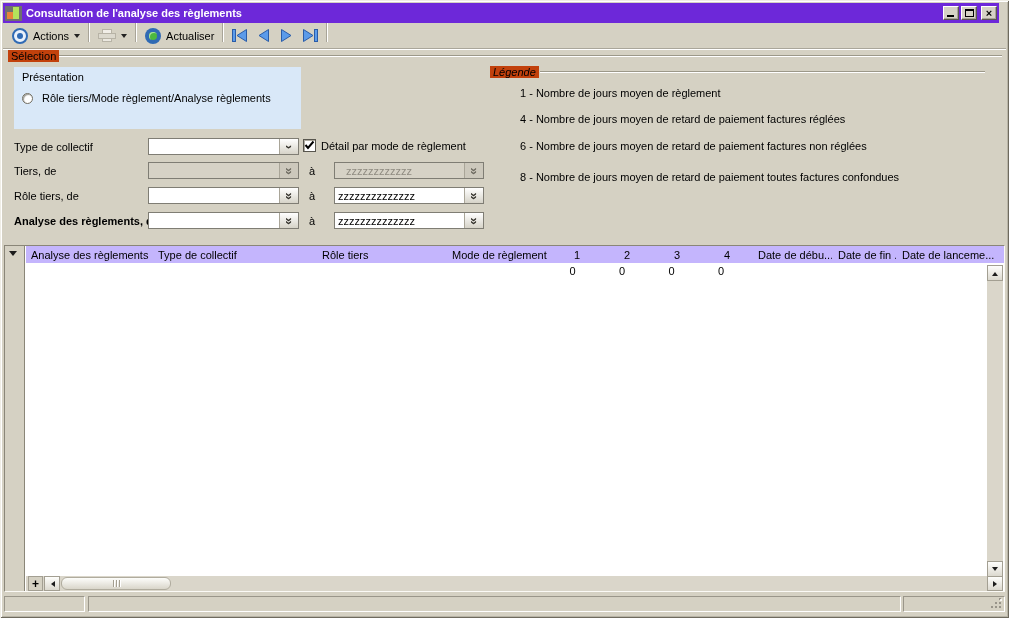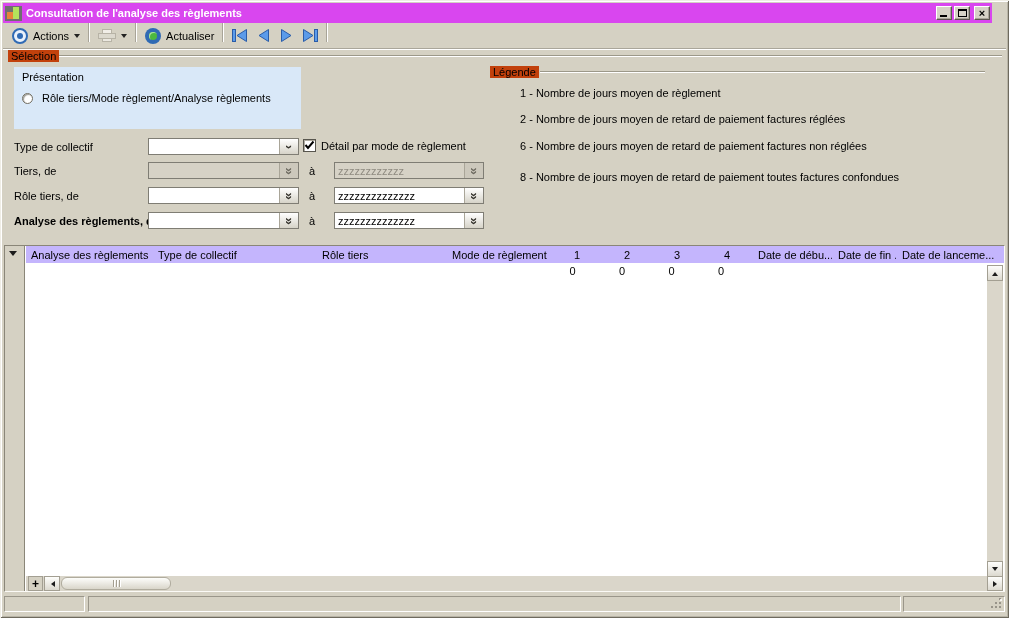--- a/index.html
+++ b/index.html
@@ -3,22 +3,22 @@
 <meta charset="utf-8">
 <style>
   * { margin:0; padding:0; box-sizing:border-box; }
   html,body { width:1009px; height:618px; }
   body { font-family:"Liberation Sans", sans-serif; font-size:11px; color:#000; }
   .screen { position:relative; width:1009px; height:618px; background:#d5d1c3; overflow:hidden;
             box-shadow: inset 1px 1px 0 #efede5, inset -1px -1px 0 #6e6a5e,
                         inset 2px 2px 0 #ffffff, inset -2px -2px 0 #b8b4a6; }
 
   
-  .titlebar { position:absolute; left:3px; top:3px; right:17px; height:20px;
-              background:#d946ef; display:flex; align-items:center; padding:0 2px; }
+  .titlebar { position:absolute; left:3px; top:3px; right:10px; height:20px;
+              background:#6d28d9; display:flex; align-items:center; padding:0 2px; }
   .app-icon { width:17px; height:15px; background:#6f6f6f; position:relative; margin-right:4px; flex:0 0 auto; }
   .app-icon .orange { position:absolute; left:2px; bottom:2px; width:7px; height:7px; background:#e8833a; }
   .app-icon .green  { position:absolute; right:3px; top:1px; width:6px; height:12px; background:#b2e35c; }
   .title-text { color:#fff; font-weight:bold; white-space:nowrap; }
   .winbtns { margin-left:auto; display:flex; align-items:center; }
   .winbtn { width:16px; height:14px; background:#d6d2c6; border:1px solid;
             border-color:#fff #5c5850 #5c5850 #fff; box-shadow:inset -1px -1px 0 #a8a498;
             display:flex; align-items:center; justify-content:center; position:relative; }
   .winbtn + .winbtn { margin-left:2px; }
   .winbtn.close { margin-left:4px; }
@@ -63,21 +63,21 @@
            box-shadow: inset 1px 1px 1px rgba(90,88,78,.6); flex:0 0 auto; }
 
   
   .flabel { position:absolute; white-space:nowrap; }
   .combo { position:absolute; height:17px; background:#fff; border:1px solid #7f7d74;
            display:flex; align-items:center; }
   .combo .val { flex:1; padding:0 3px; white-space:nowrap; overflow:hidden; }
   .combo .btn { width:19px; height:15px; background:linear-gradient(#ffffff,#d6d3c8);
                 border-left:1px solid #a9a598; display:flex; align-items:center; justify-content:center; }
   .combo.disabled { background:#d6d2c6; }
-  .combo.disabled .val { color:#8f8b81; }
+  .combo.disabled .val { color:#8f8b81;margin-left:8px; }
   .combo.disabled .btn { background:#ccc8bc; }
   .chev { display:inline-block; transform:rotate(90deg); font-weight:bold; font-size:13px;
           line-height:10px; color:#34322c; }
   .chev.single { font-size:12px; }
   .combo.disabled .chev { color:#6d6a60; }
   .checkbox { position:absolute; left:303px; top:139px; width:13px; height:13px; background:#fff;
               border:1px solid #58564e; box-shadow:inset 1px 1px 0 #b0aca0; }
 
   
   .legend-item { position:absolute; left:520px; white-space:nowrap; }
@@ -208,23 +208,23 @@
 
   <div class="pres-panel">
     <span class="pres-title">Présentation</span>
     <div class="radio-row" style="top:25px;gap:9px;">
       <span class="radio"></span>
       <span>Rôle tiers/Mode règlement/Analyse règlements</span>
     </div>
   </div>
 
   <div class="etch" style="left:540px; top:71px; width:445px;"></div>
-  <span class="group-label" style="left:490px; top:66px;">Légende</span>
+  <span class="group-label" style="left:490px; top:66px;font-style:italic;">Légende</span>
   <div class="legend-item" style="top:87px;">1 - Nombre de jours moyen de règlement</div>
-  <div class="legend-item" style="top:113px;">2 - Nombre de jours moyen de retard de paiement factures réglées</div>
+  <div class="legend-item" style="top:113px;">4 - Nombre de jours moyen de retard de paiement factures réglées</div>
   <div class="legend-item" style="top:140px;">6 - Nombre de jours moyen de retard de paiement factures non réglées</div>
   <div class="legend-item" style="top:171px;">8 - Nombre de jours moyen de retard de paiement  toutes factures confondues</div>
 
   <span class="flabel" style="left:14px; top:141px;">Type de collectif</span>
   <div class="combo" style="left:148px; top:138px; width:151px;">
     <span class="val"></span>
     <span class="btn">
         <span class="chev single">›</span>
       </span>
   </div>

